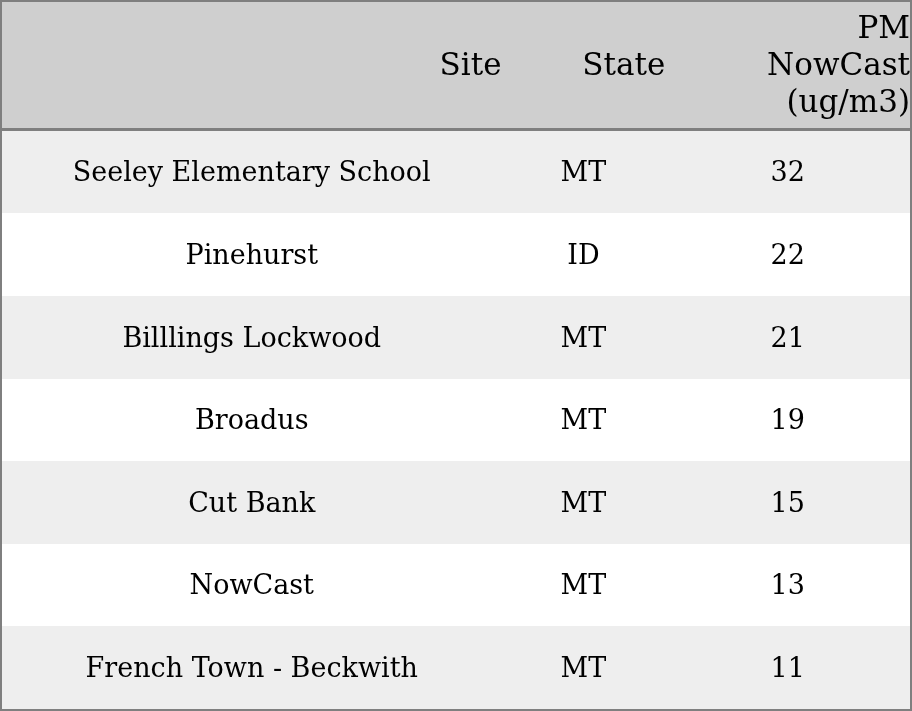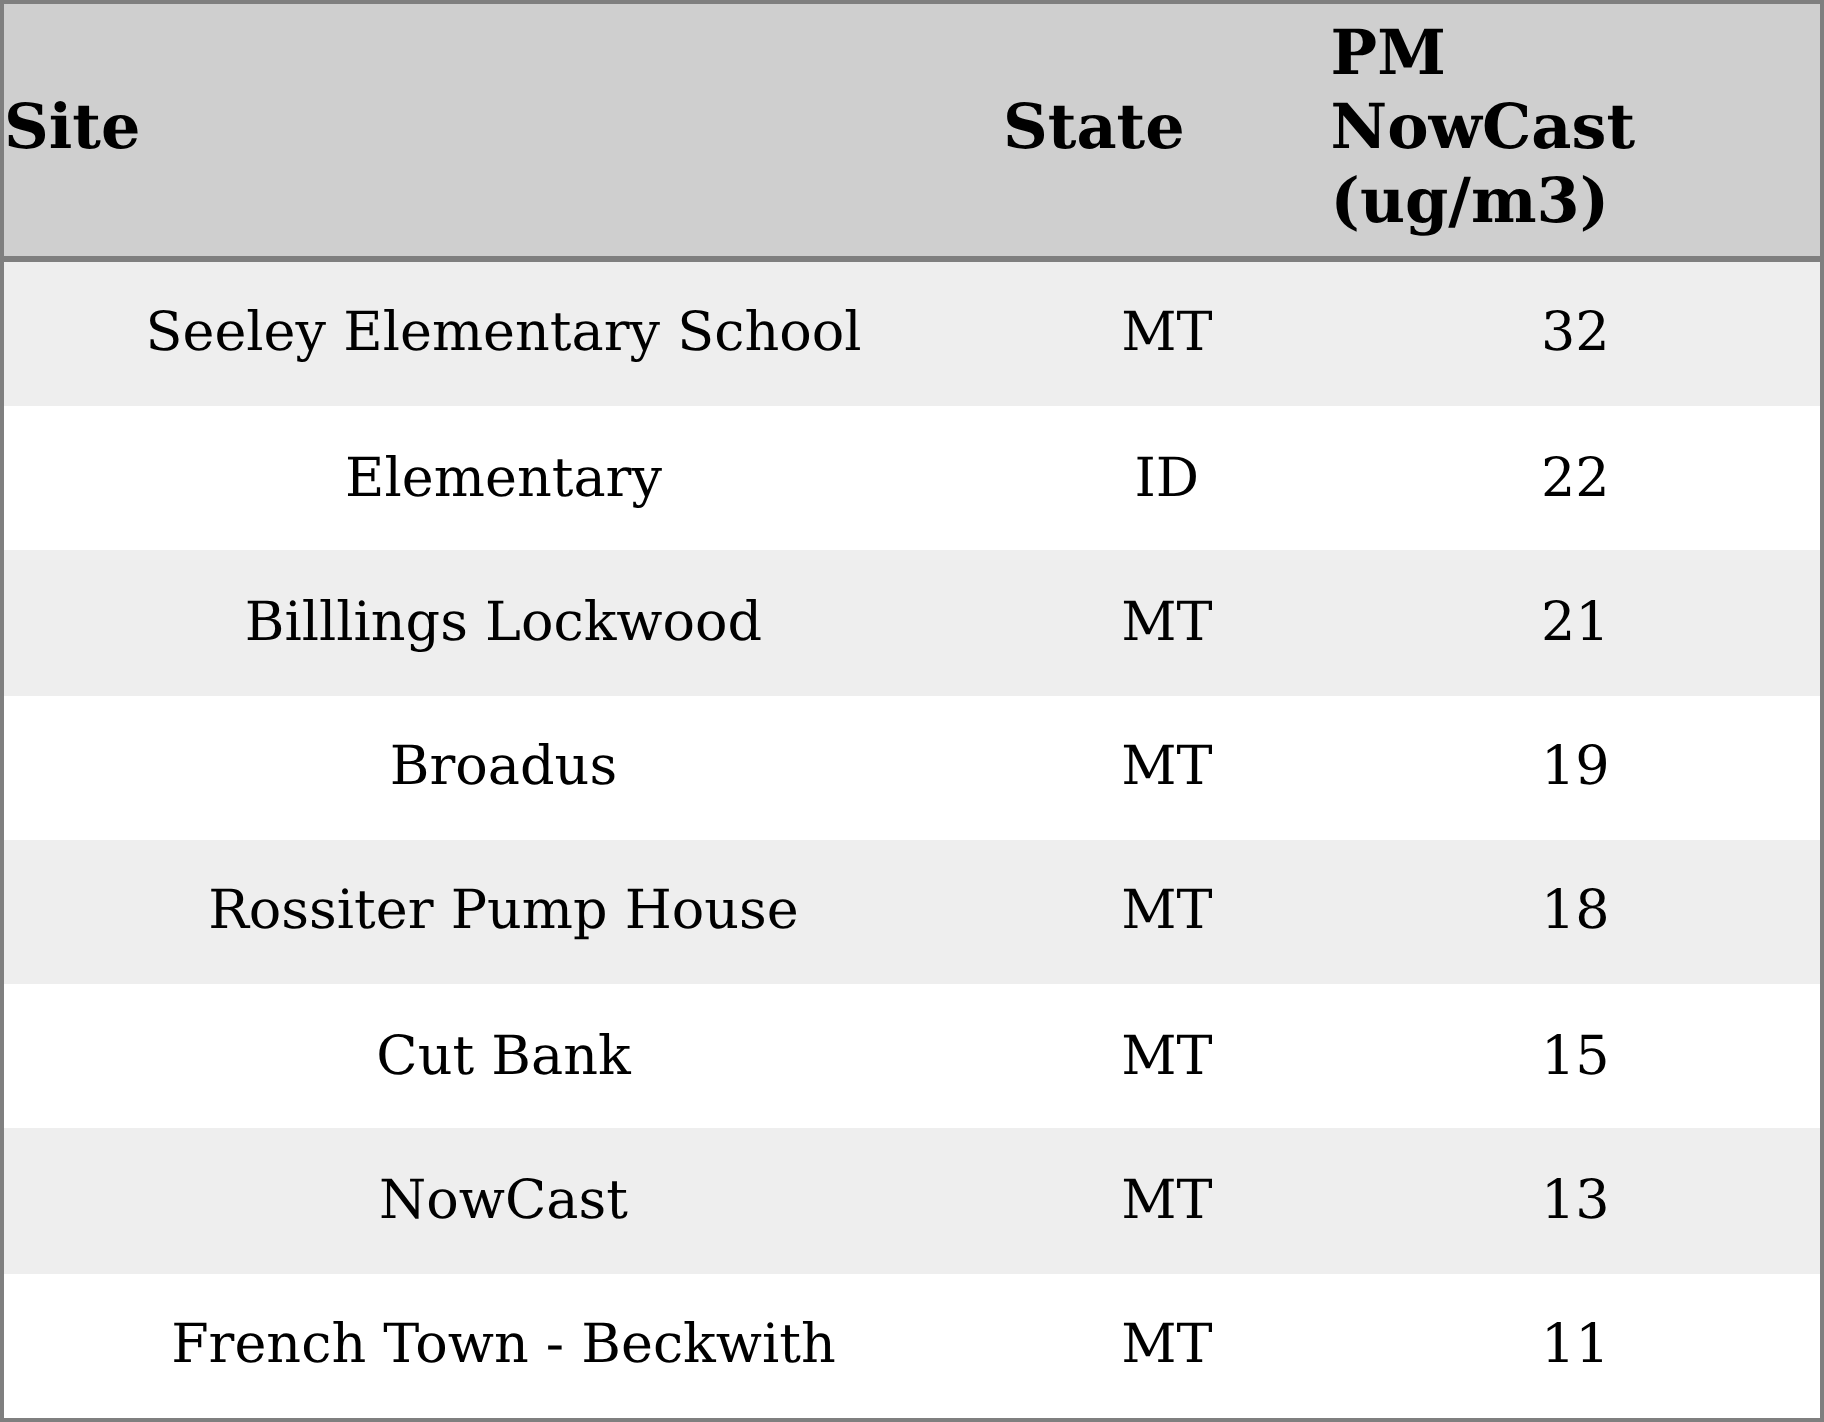--- a/index.html
+++ b/index.html
@@ -25,24 +25,24 @@
   }
   col.c-site  { width: 55%; }
   col.c-state { width: 18%; }
   col.c-value { width: 27%; }
   thead tr {
     height: 128px;
   }
   thead th {
     background: #cfcfcf;
     border-bottom: 3px solid #7f7f7f;
-    font-weight: bold;
+    font-weight: normal;
     font-size: 31px;
     line-height: 1.2;
-    text-align: left;
+    text-align: right;
     vertical-align: middle;
     padding: 0;
   }
   th.pm-header {
     white-space: pre-line;
   }
   tbody tr {
     height: 58px;
   }
   tbody td {
@@ -74,38 +74,33 @@
 (ug/m3)</th>
       </tr>
     </thead>
     <tbody>
       <tr>
         <td>Seeley Elementary School</td>
         <td>MT</td>
         <td>32</td>
       </tr>
       <tr>
-        <td>Elementary</td>
+        <td>Pinehurst</td>
         <td>ID</td>
         <td>22</td>
       </tr>
       <tr>
         <td>Billlings Lockwood</td>
         <td>MT</td>
         <td>21</td>
       </tr>
       <tr>
         <td>Broadus</td>
         <td>MT</td>
         <td>19</td>
-      </tr>
-      <tr>
-        <td>Rossiter Pump House</td>
-        <td>MT</td>
-        <td>18</td>
       </tr>
       <tr>
         <td>Cut Bank</td>
         <td>MT</td>
         <td>15</td>
       </tr>
       <tr>
         <td>NowCast</td>
         <td>MT</td>
         <td>13</td>

